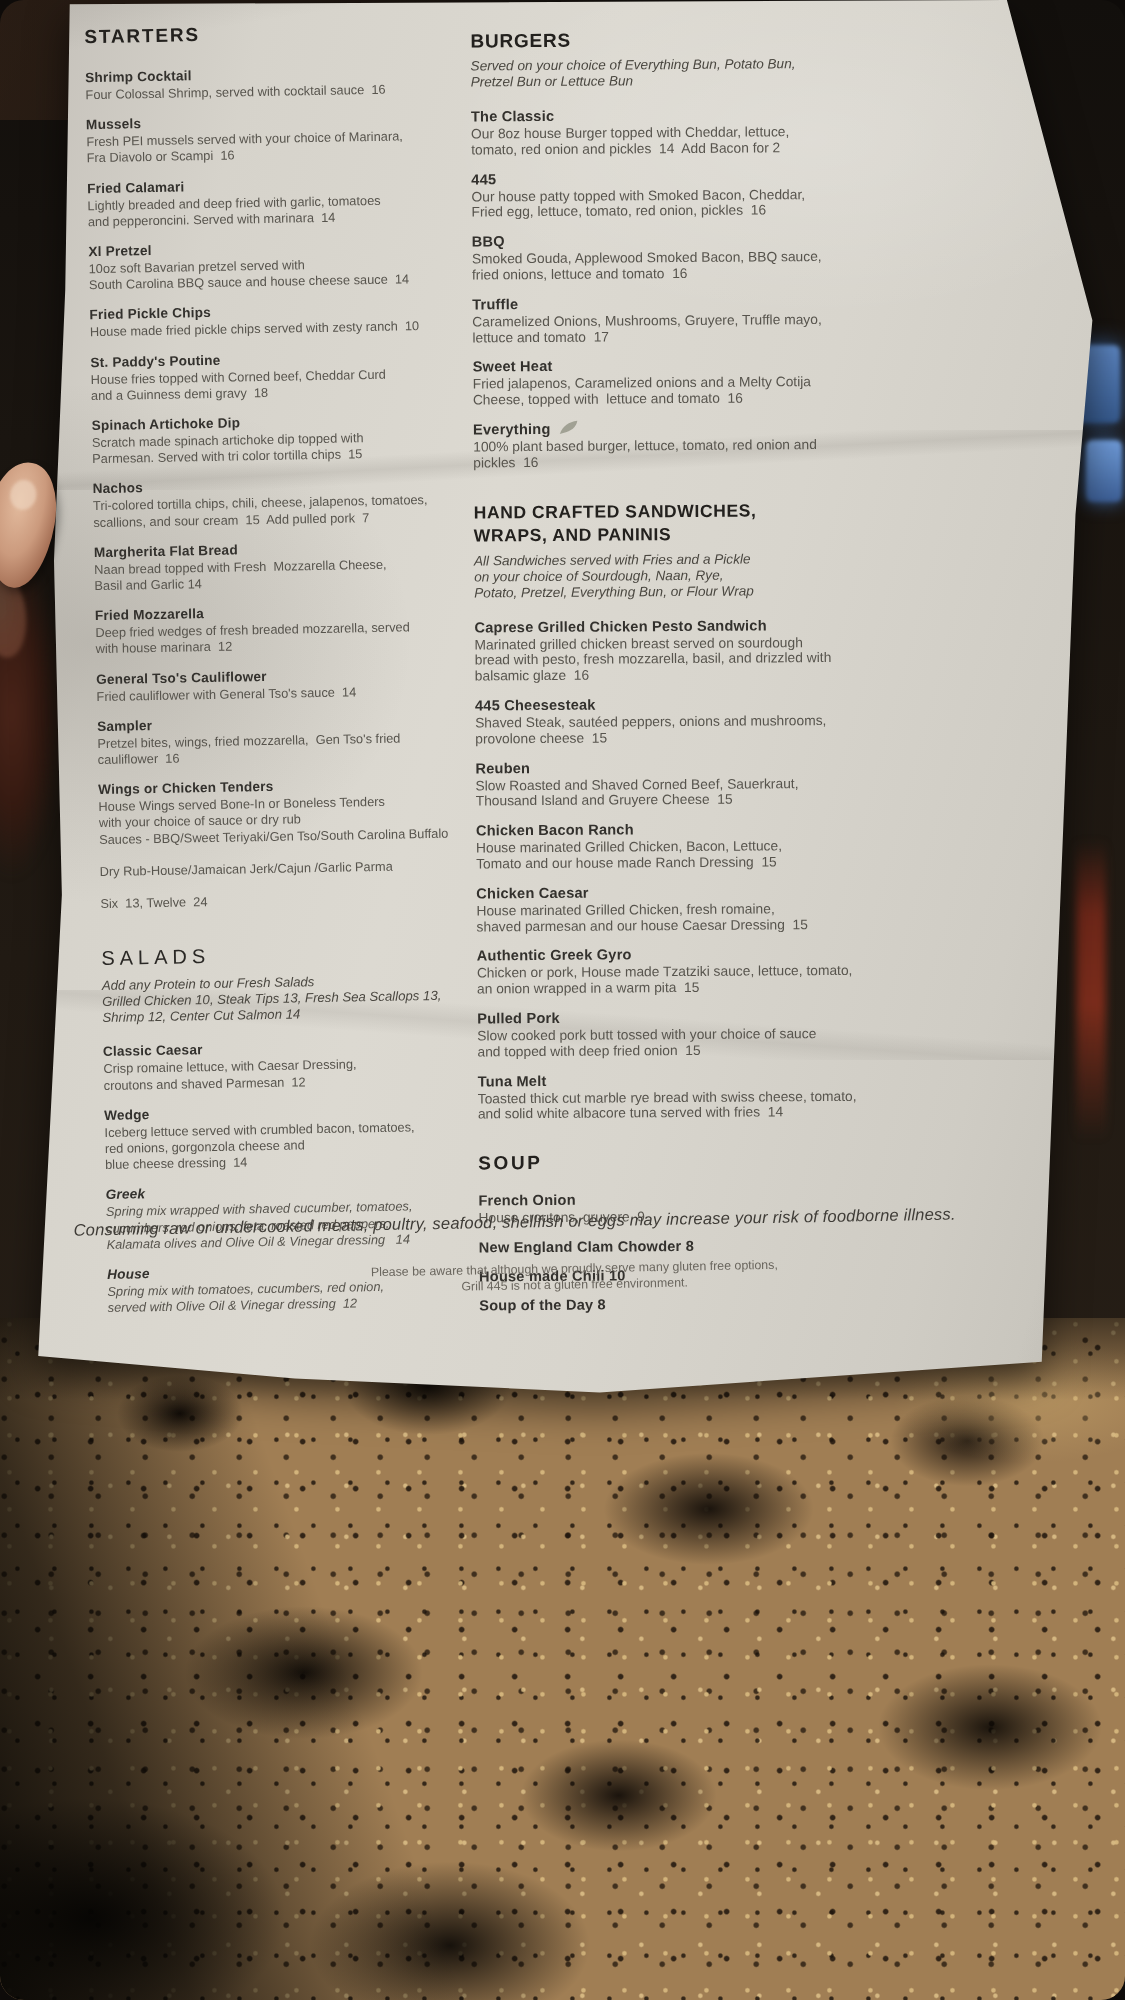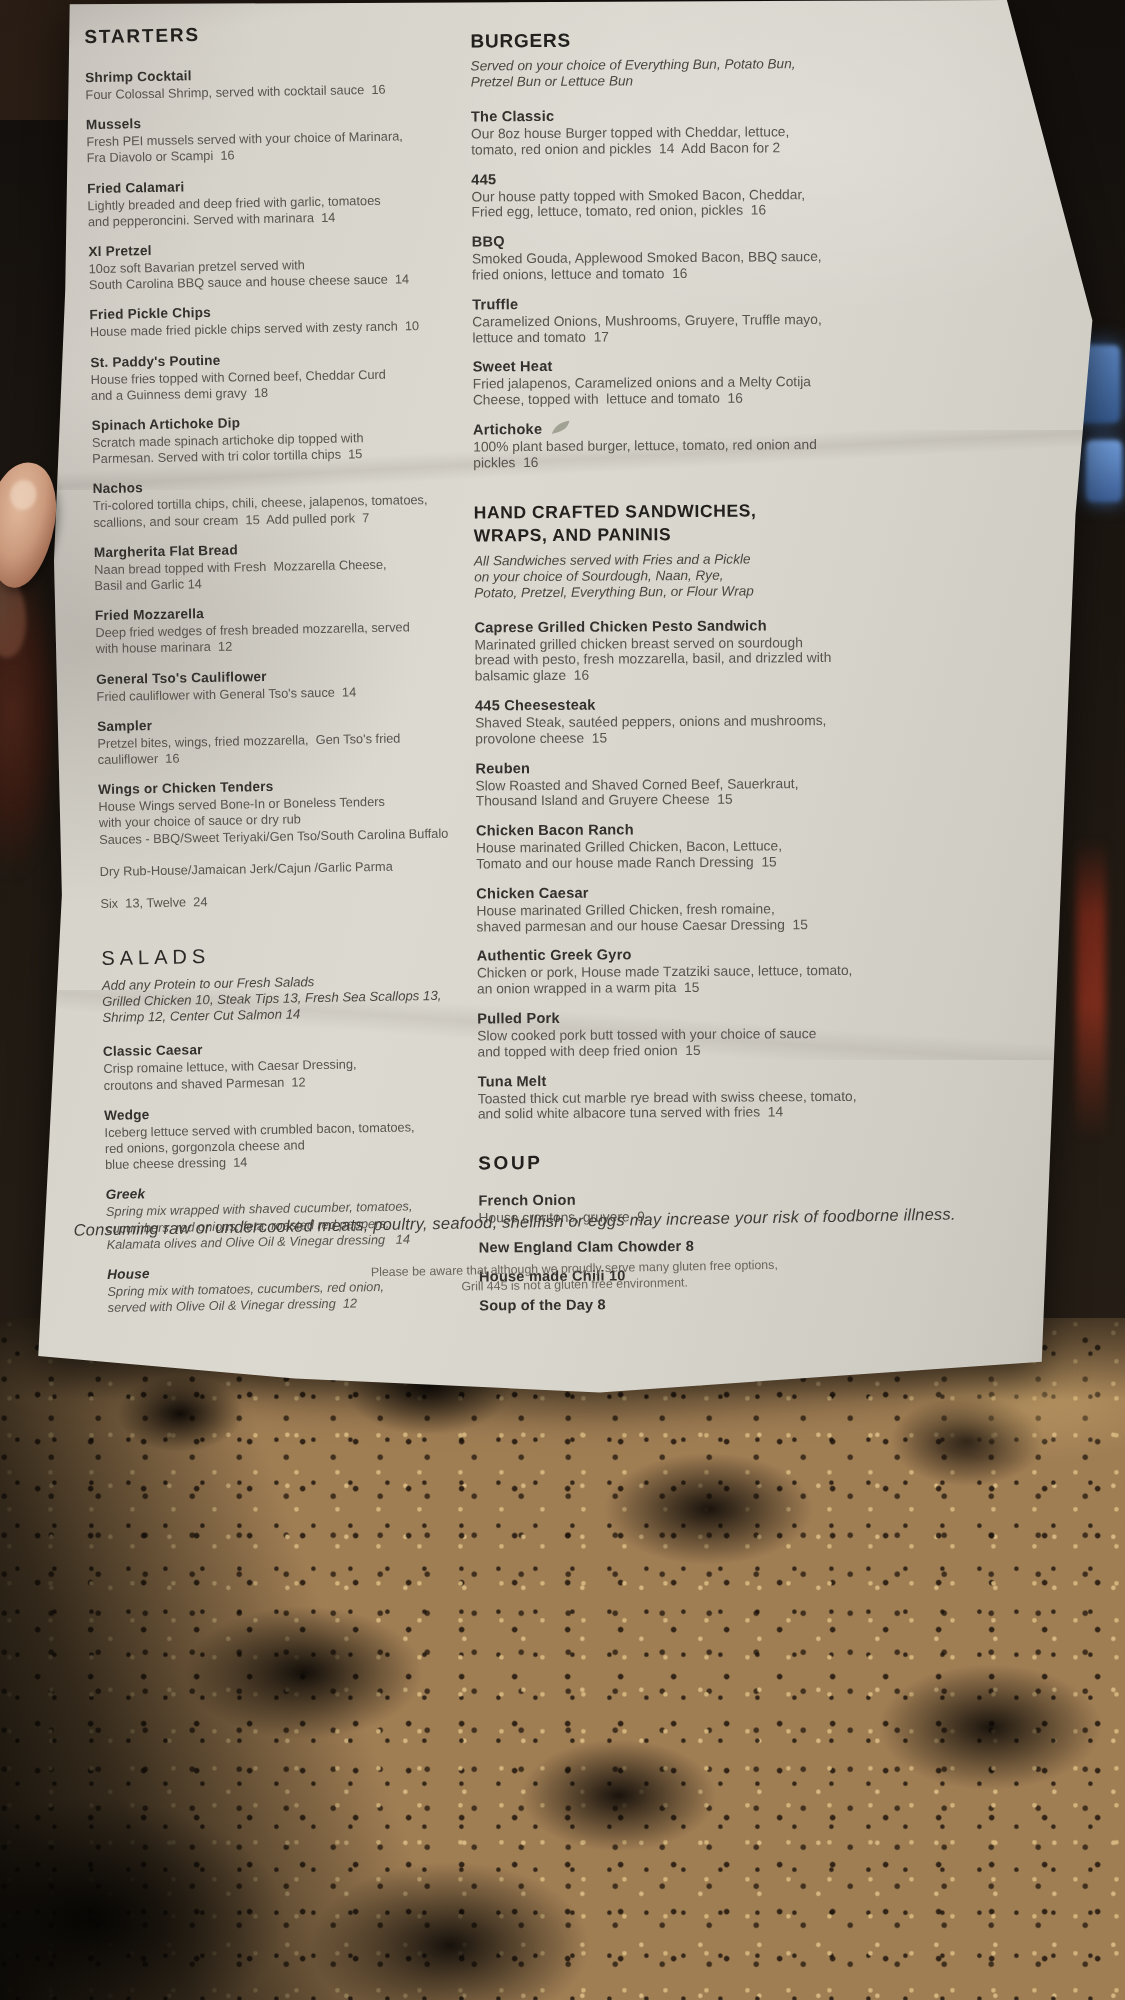--- a/index.html
+++ b/index.html
@@ -1,17 +1,17 @@
 <!DOCTYPE html>
 <html><head>
 <meta charset="utf-8">
 <style>
   html,body{margin:0;padding:0;background:#0e0b09;}
   .scene{position:relative;width:1125px;height:2000px;overflow:hidden;
-         font-family:"Liberation Sans","DejaVu Sans",sans-serif;}
+         font-family:"Liberation Sans","DejaVu Sans",sans-serif;border-radius:24px;}
 
   
   .bg{position:absolute;inset:0;
       background:linear-gradient(180deg,#120f0c 0%,#1a1510 22%,#211a13 48%,#261e16 72%,#2a2017 100%);}
   .bg-topglow{position:absolute;left:0;top:0;width:1125px;height:120px;
       background:linear-gradient(100deg,rgba(64,42,28,.5),rgba(20,14,10,0) 55%);}
   .bg-screen{position:absolute;border-radius:6px;filter:blur(2px);}
   .bg-screen.s1{left:1076px;top:345px;width:44px;height:78px;
       background:linear-gradient(180deg,#5d86c2,#36598c);box-shadow:0 0 22px #3c66a1;}
   .bg-screen.s2{left:1086px;top:440px;width:36px;height:62px;
@@ -250,21 +250,21 @@
           <div class="nm">Truffle</div>
           <div class="ds">Caramelized Onions, Mushrooms, Gruyere, Truffle mayo,
 lettuce and tomato  17</div>
         </div>
         <div class="it">
           <div class="nm">Sweet Heat</div>
           <div class="ds">Fried jalapenos, Caramelized onions and a Melty Cotija
 Cheese, topped with  lettuce and tomato  16</div>
         </div>
         <div class="it">
-          <div class="nm"><span>Artichoke</span><svg class="leaf" width="21" height="13" viewBox="0 0 24 14">
+          <div class="nm"><span>Everything</span><svg class="leaf" width="21" height="13" viewBox="0 0 24 14">
                   <path d="M1 13 C6 4 13 1 23 1 C21 8 14 12 5 12.5 L1 13 Z" fill="#97988a" opacity="0.85"></path>
                 </svg></div>
           <div class="ds">100% plant based burger, lettuce, tomato, red onion and
 pickles  16</div>
         </div>
 
         <div class="h1 sandwich">HAND CRAFTED SANDWICHES,
 WRAPS, AND PANINIS</div>
         <div class="intro">All Sandwiches served with Fries and a Pickle
 on your choice of Sourdough, Naan, Rye,

